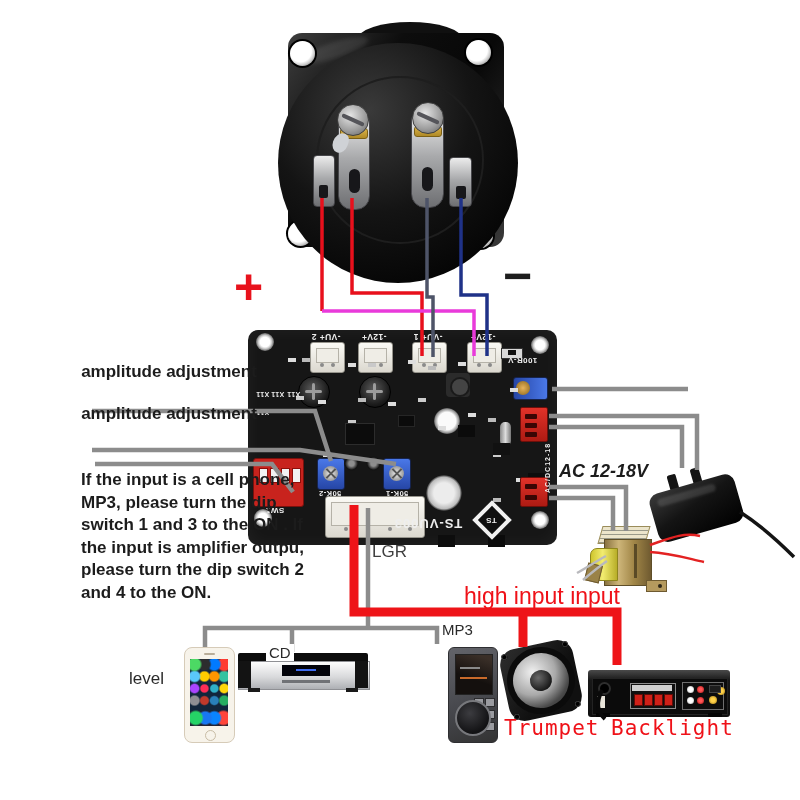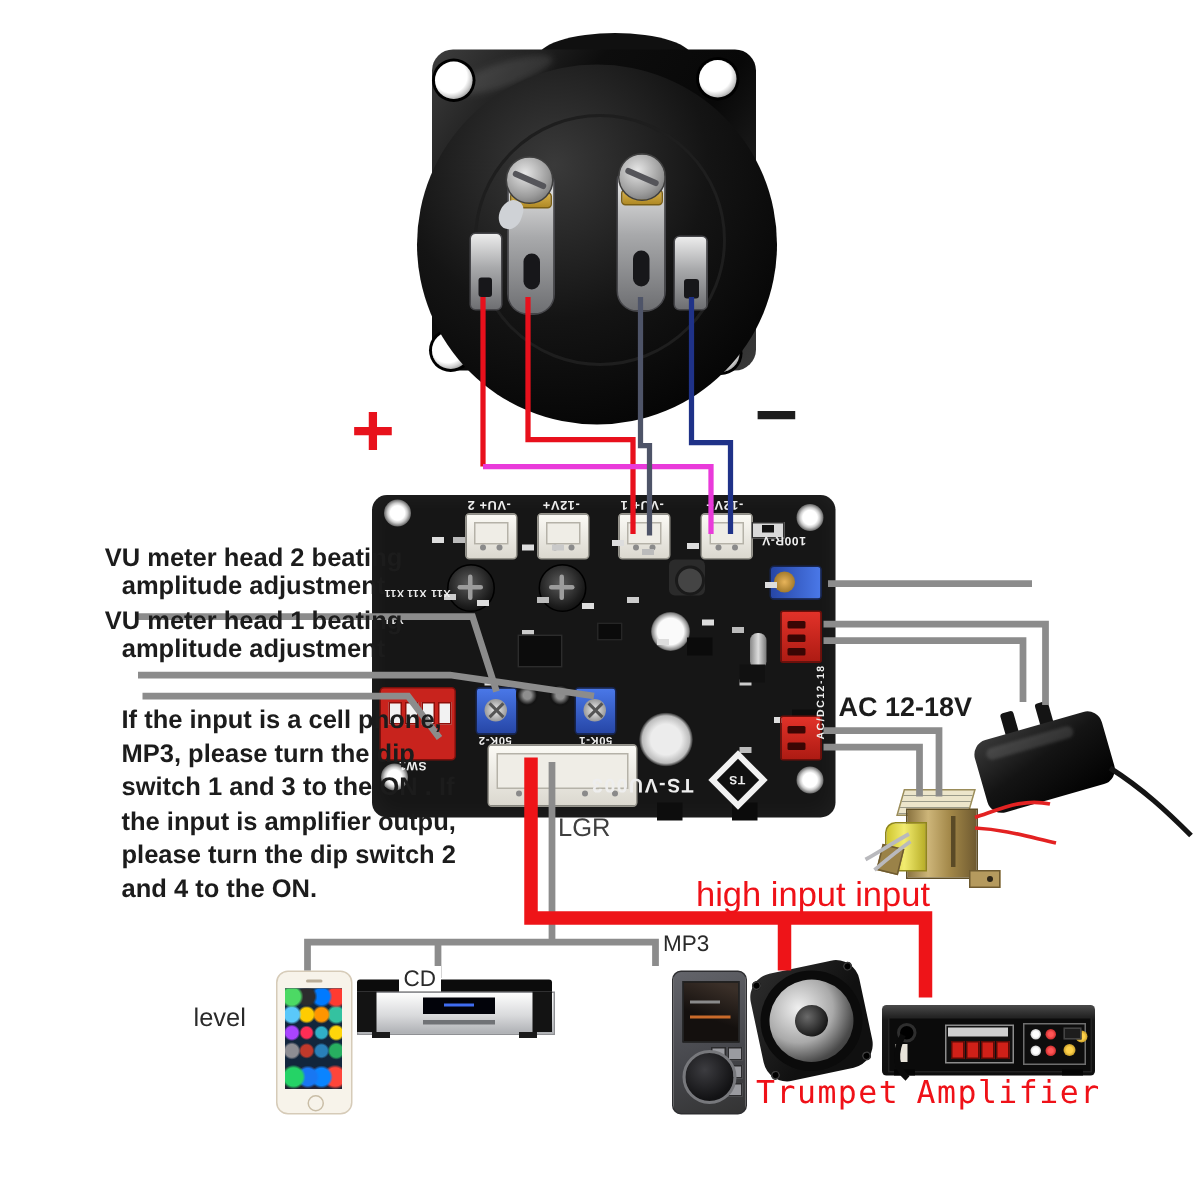--- a/index.html
+++ b/index.html
@@ -414,33 +414,31 @@
 
     <path d="M740,512 C762,526 778,541 794,557" fill="none" stroke="#141414" stroke-width="3.5"></path>
     <path d="M602,690 C596,702 597,712 605,719" fill="none" stroke="#0a0a0a" stroke-width="4"></path>
     <path d="M650,545 C668,539 682,532 700,536" fill="none" stroke="#e32222" stroke-width="2.5"></path>
     <path d="M650,552 C670,553 686,558 704,562" fill="none" stroke="#e32222" stroke-width="2.5"></path>
     <path d="M606,556 C595,562 586,568 577,573" fill="none" stroke="#b9b9bd" stroke-width="2.5"></path>
     <path d="M607,561 C597,568 590,574 583,580" fill="none" stroke="#b9b9bd" stroke-width="2.5"></path>
   </svg>
 
   <div class="abs z40 note" style="left:58px;top:362px;width:222px;">
-    <div>VU meter head 2 beating</div>
     <div>amplitude adjustment</div>
   </div>
   <div class="abs z40 note" style="left:58px;top:404px;width:222px;">
-    <div>VU meter head 1 beating</div>
     <div>amplitude adjustment</div>
   </div>
   <div class="abs z40 para" style="left:81px;top:469px;width:224px;">If the input is a cell phone, MP3, please turn the dip switch 1 and 3 to the ON . If the input is amplifier outpu, please turn the dip switch 2 and 4 to the ON.</div>
 
-  <div class="abs z40 note2" style="left:559px;top:461px;">AC 12-18V</div>
+  <div class="abs z40 note2" style="left:559px;top:461px;font-style:italic;">AC 12-18V</div>
 
   <div class="abs z40 redtxt" style="left:464px;top:583px;font-size:23px;">high input input</div>
   <div class="abs z40" style="left:372px;top:542px;font-size:17px;color:#3f3f3f;">LGR</div>
 
   <div class="abs z40 devlabel" style="left:129px;top:669px;font-size:17px;">level</div>
   <div class="abs z40 devlabel" id="cd-label" style="left:266px;top:644px;">CD</div>
   <div class="abs z40 devlabel" style="left:442px;top:621px;">MP3</div>
   <div class="abs z40 redtxt mono" style="left:504px;top:716px;font-size:21px;letter-spacing:1px;">Trumpet</div>
-  <div class="abs z40 redtxt mono" style="left:611px;top:716px;font-size:21px;letter-spacing:1px;">Amplifier</div>
+  <div class="abs z40 redtxt mono" style="left:611px;top:716px;font-size:21px;letter-spacing:1px;">Backlight</div>
 
 </div>
 
 </body></html>

